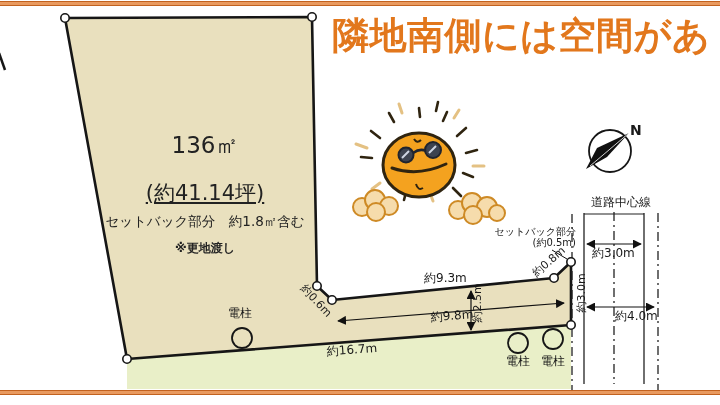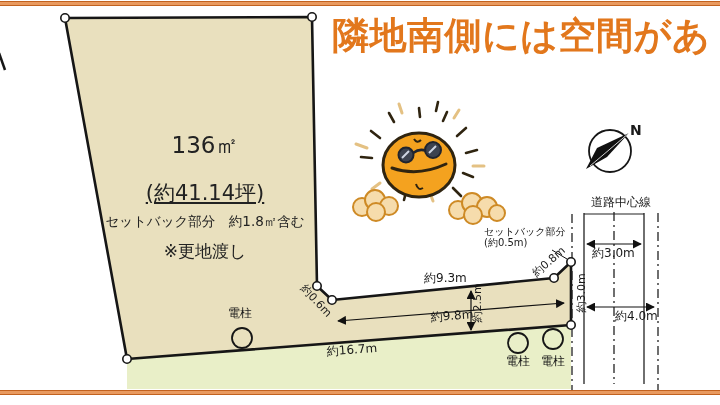--- a/index.html
+++ b/index.html
@@ -13,28 +13,28 @@
   .band.bottom{top:390px;}
   svg.diagram{position:absolute;left:0;top:0;width:720px;height:405px;}
   .lbl{position:absolute;white-space:nowrap;line-height:1.05;}
   .headline{color:#E2771C;font-weight:700;letter-spacing:.5px;}
   .hl1{left:332px;top:17px;font-size:37px;}
   .hl2{left:437px;top:61px;font-size:38px;}
   .parcel-text{position:absolute;left:85px;top:130px;width:240px;text-align:center;color:#222;}
   .parcel-text .area{font-size:23px;font-weight:400;}
   .parcel-text .tsubo{font-size:21px;font-weight:500;margin-top:18px;text-decoration:underline;}
   .parcel-text .setback{font-size:13.5px;margin-top:6px;}
-  .parcel-text .cond{font-size:17px;margin-top:9px;}
+  .parcel-text .cond{font-size:12px;margin-top:9px;font-weight:bold;}
   .dim{font-size:12px;}
   .dim-sm{font-size:11px;}
   .rot47{transform:translate(-50%,-50%) rotate(47deg);}
   .rotm41{transform:translate(-50%,-50%) rotate(-41deg);}
   .rotm90{transform:translate(-50%,-50%) rotate(-90deg);}
   .rotm4{transform:translate(-50%,-50%) rotate(-4deg);}
-  .callout{position:absolute;left:484px;top:226px;width:92px;text-align:left;
+  .callout{position:absolute;left:484px;top:226px;width:92px;text-align:right;
     font-size:10px;line-height:11px;}
   .north{position:absolute;left:630px;top:122px;font-size:14px;font-weight:700;}
   .pole-lbl{position:absolute;font-size:12px;}
 </style>
 </head>
 <body>
 
 <div class="stage">
 
   <div class="band top"></div>

